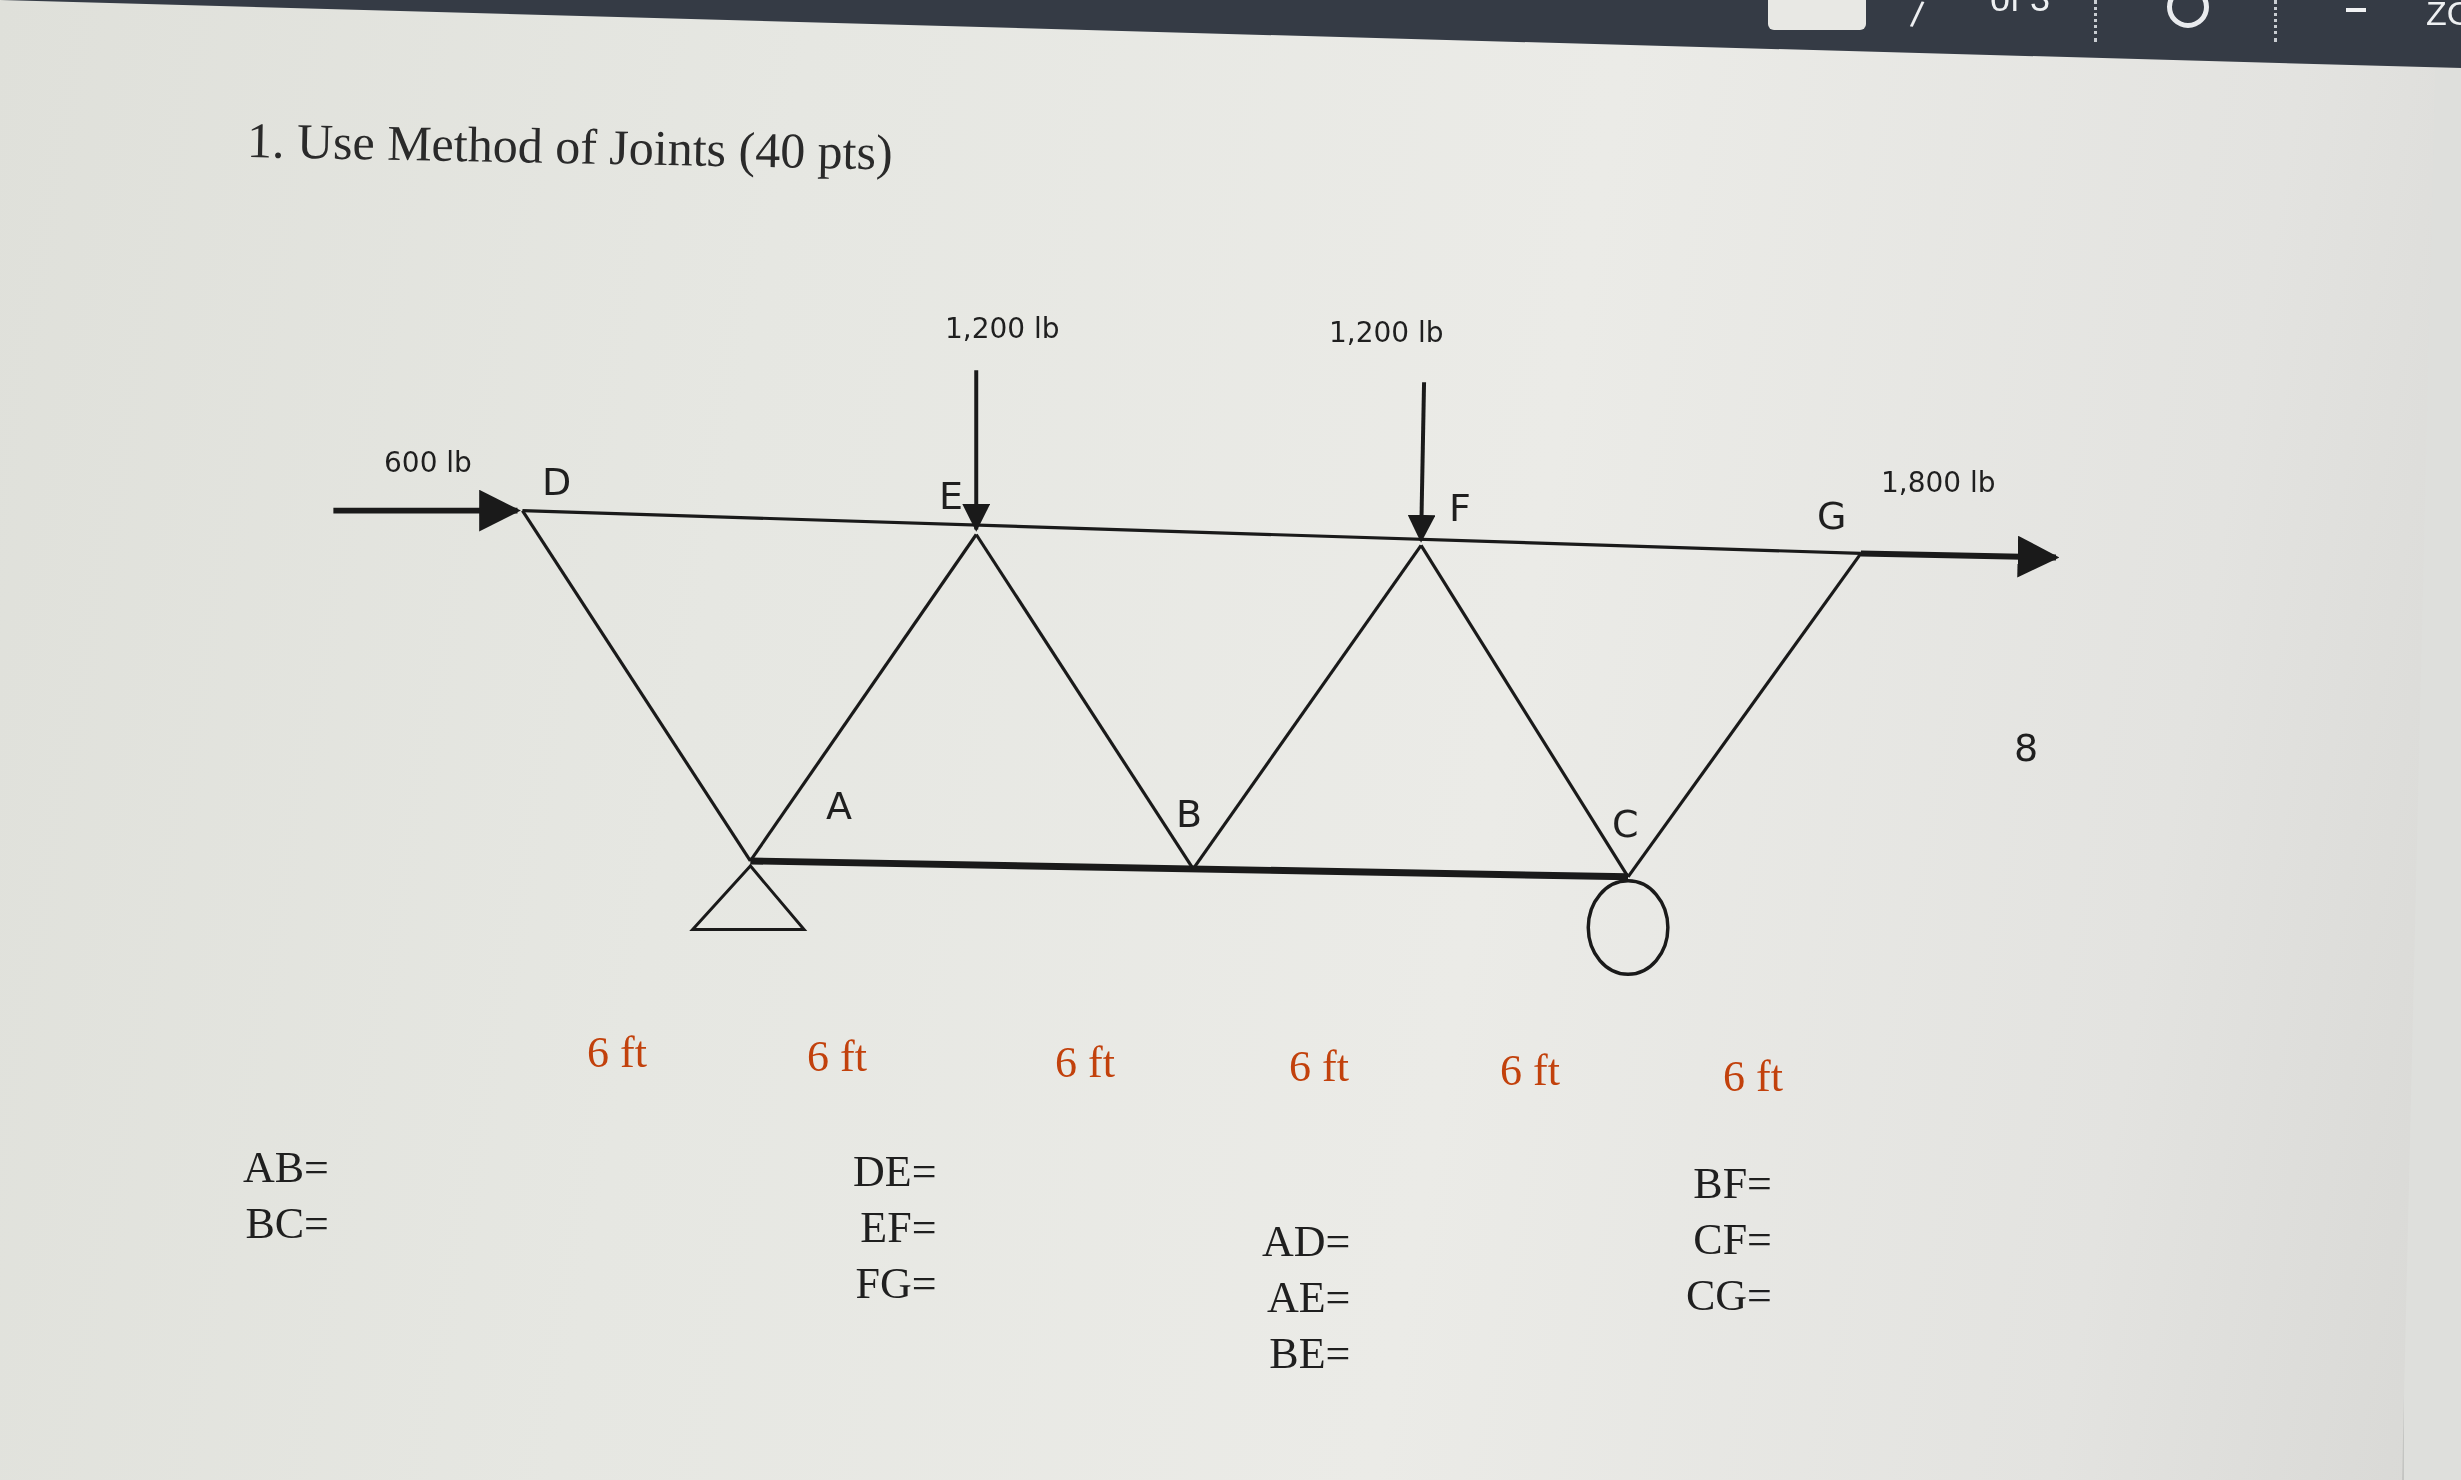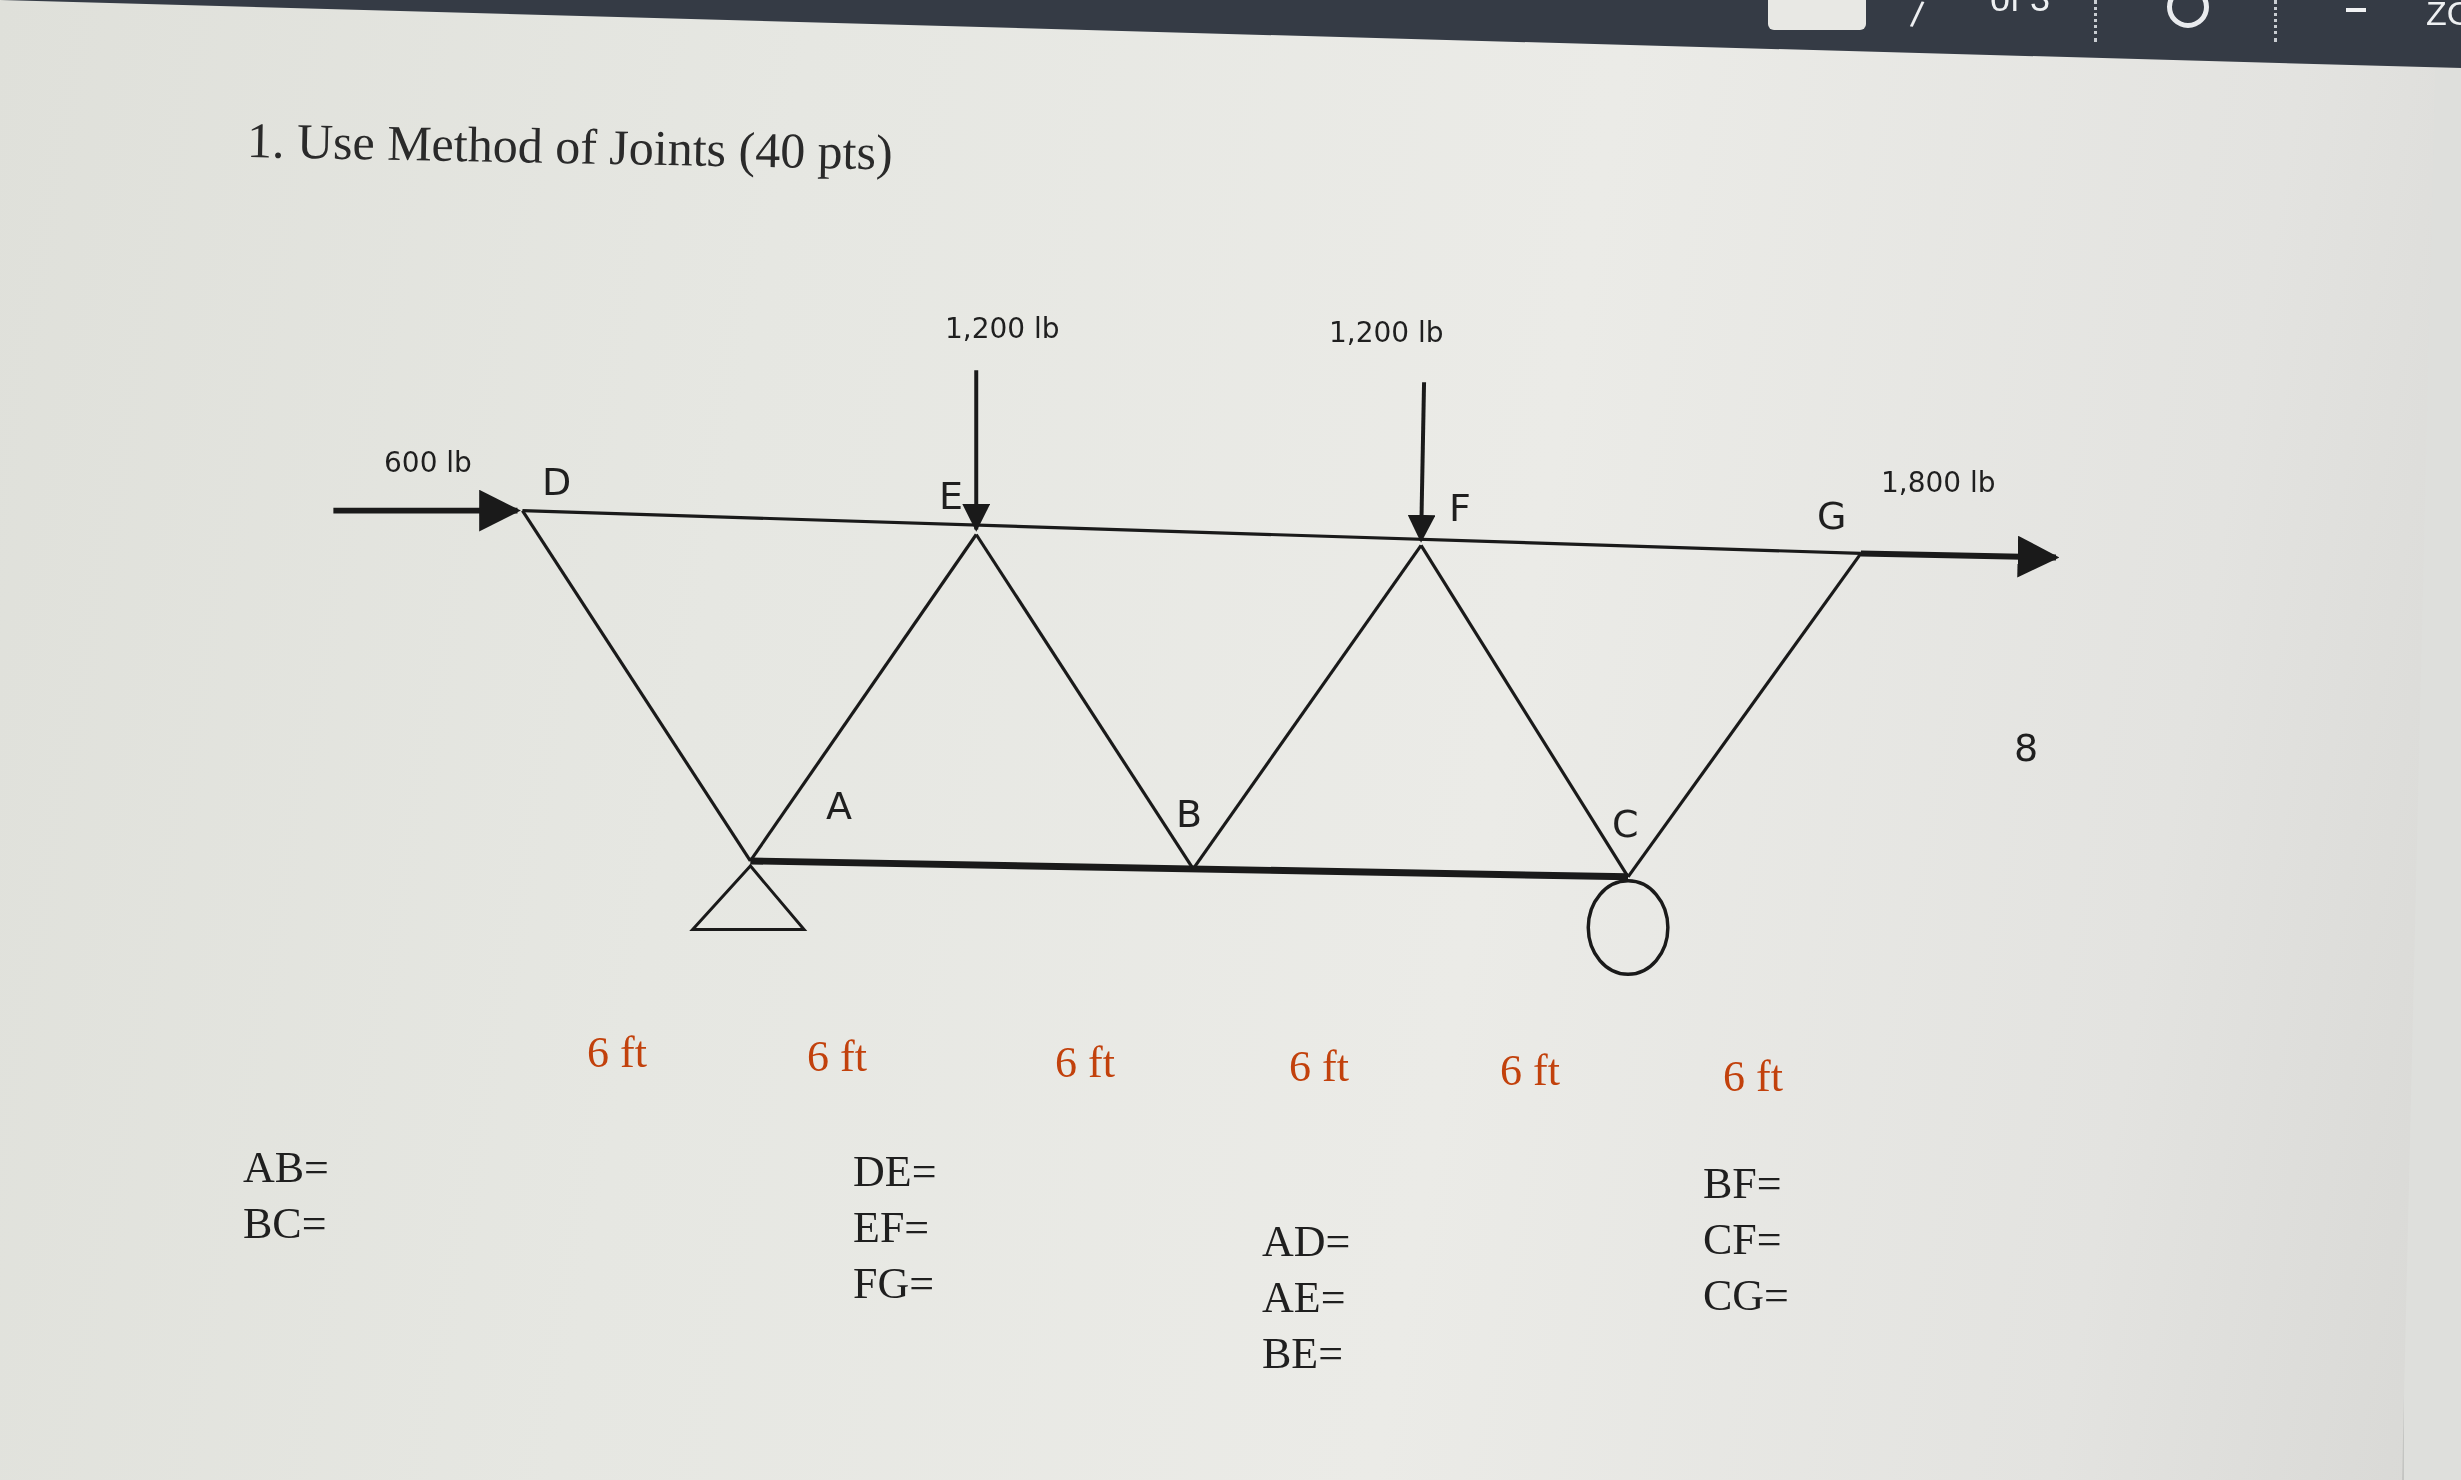--- a/index.html
+++ b/index.html
@@ -33,21 +33,21 @@
     position:absolute; left:247px; top:111px;
     font-family:"Liberation Serif", serif; font-size:50px; color:#2a2a2a;
     transform: rotate(1.1deg); transform-origin:left center; white-space:nowrap;
   }
   svg.truss { position:absolute; left:0; top:0; }
   .lbl { position:absolute; font-family:"DejaVu Sans", sans-serif; color:#1f1f1f; white-space:nowrap; }
   .load { font-size:28px; }
   .node { font-size:38px; }
   .dim { position:absolute; font-family:"Liberation Serif", serif; font-size:44px; color:#c2410c; white-space:nowrap; }
   .ans { position:absolute; font-family:"Liberation Serif", serif; font-size:44px; color:#1f1f1f; line-height:56px; }
-  .ans div { white-space:nowrap; }
+  .ans div { white-space:nowrap;text-align:right; }
 </style>
 </head>
 <body>
 
 <div class="toolbar">
   <div class="page-box"></div>
   <div class="toolbar-item" style="left:1912px; top:-6px; font-size:36px; transform:rotate(10deg);">/</div>
   <div class="toolbar-item" style="left:1990px; top:-22px; font-size:36px;">of 3</div>
   <div class="tb-sep" style="left:2094px;"></div>
   <div class="rotate-icon"></div>
@@ -124,18 +124,18 @@
 <div class="ans" style="left:853px; top:1144px;">
   <div>DE=</div>
   <div>EF=</div>
   <div>FG=</div>
 </div>
 <div class="ans" style="left:1262px; top:1214px;">
   <div>AD=</div>
   <div>AE=</div>
   <div>BE=</div>
 </div>
-<div class="ans" style="left:1686px; top:1156px;margin-left:17px;">
+<div class="ans" style="left:1686px; top:1156px;">
   <div>BF=</div>
   <div>CF=</div>
   <div>CG=</div>
 </div>
 
 
 </body></html>

